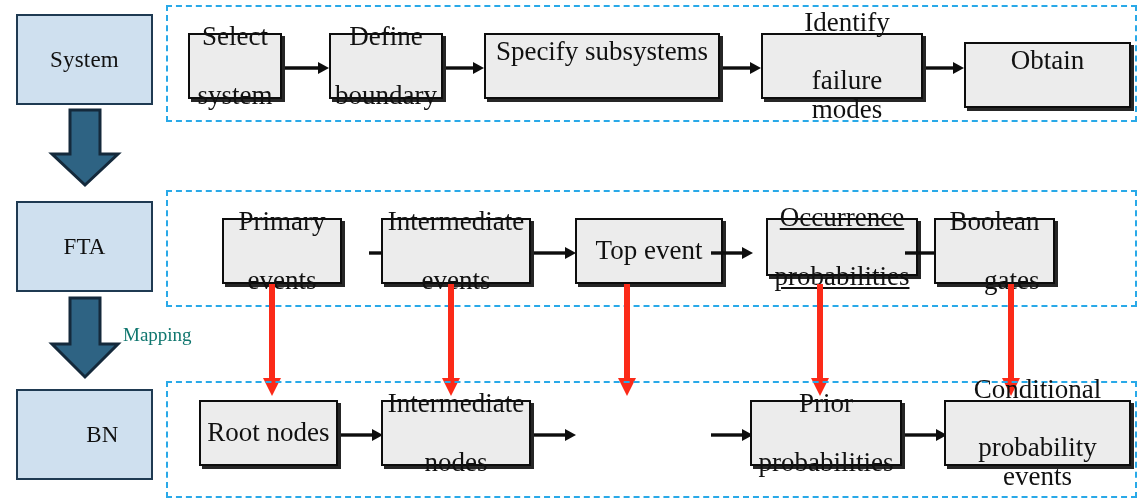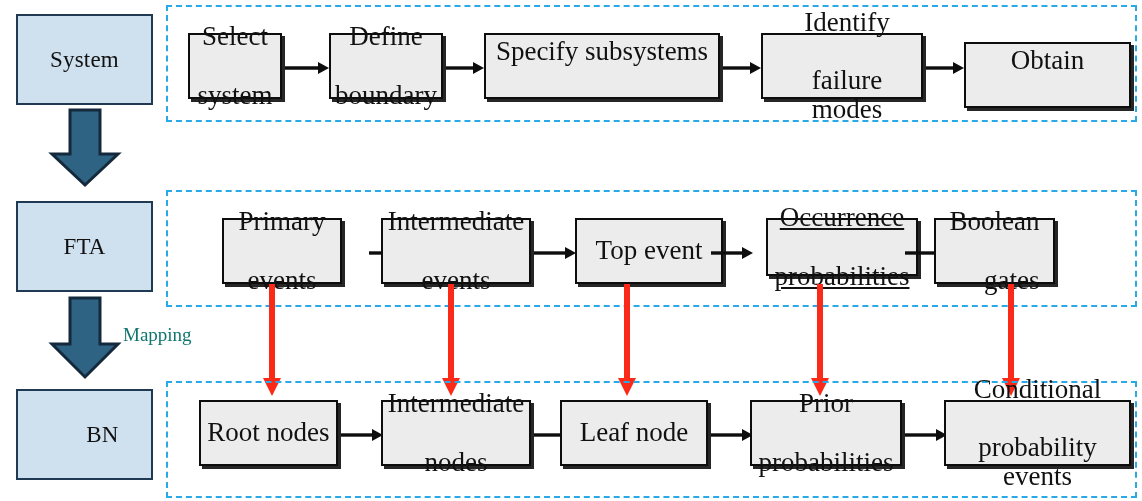--- a/index.html
+++ b/index.html
@@ -234,25 +234,20 @@
 
   <div class="pbox" style="left:381px; top:400px; width:150px; height:66px;">
     <span><span>Intermediate</span><br>
           <span>nodes</span></span>
   </div>
   <svg class="harrow" style="left:534px; top:428px;" width="42" height="14" viewBox="0 0 42 14">
     <line x1="0" y1="7" x2="31" y2="7" stroke="#0d0d0d" stroke-width="3.4"></line>
     <polygon points="31,1 42,7 31,13" fill="#0d0d0d"></polygon>
   </svg>
 
-  <div class="pbox" style="left:560px; top:400px; width:148px; height:66px;">
-    <span>
-        <span>Leaf node</span>
-      </span>
-  </div>
   <svg class="harrow" style="left:711px; top:428px;" width="42" height="14" viewBox="0 0 42 14">
     <line x1="0" y1="7" x2="31" y2="7" stroke="#0d0d0d" stroke-width="3.4"></line>
     <polygon points="31,1 42,7 31,13" fill="#0d0d0d"></polygon>
   </svg>
 
   <div class="pbox" style="left:750px; top:400px; width:152px; height:66px;">
     <span><span>Prior</span><br>
           <span>probabilities</span></span>
   </div>
   <svg class="harrow" style="left:905px; top:428px;" width="42" height="14" viewBox="0 0 42 14">

